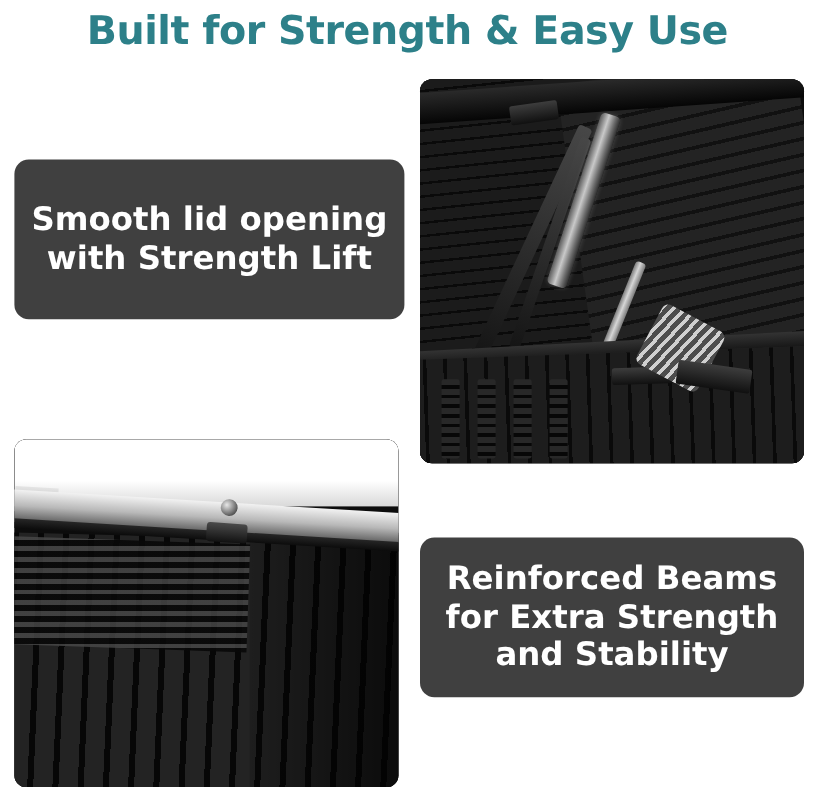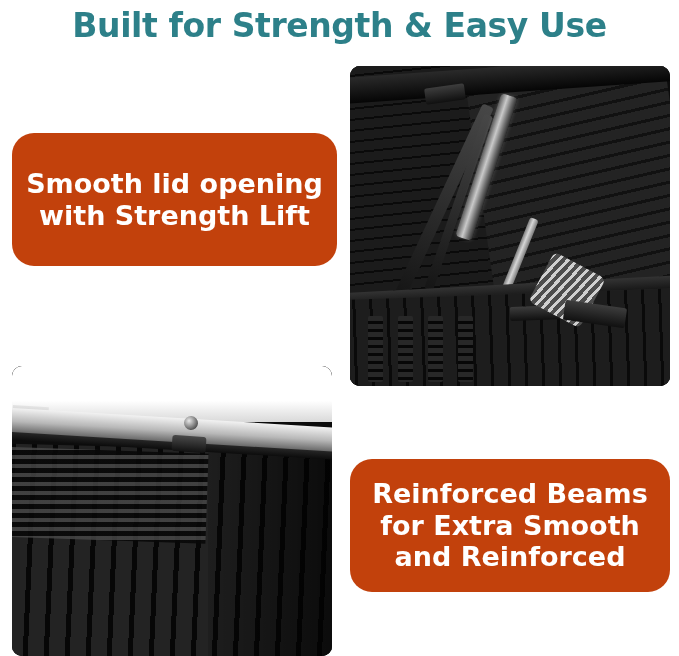--- a/index.html
+++ b/index.html
@@ -31,23 +31,23 @@
     font-weight: bold;
     font-size: 33px;
     letter-spacing: -0.4px;
     color: #2d8089;
     white-space: nowrap;
   }
 
   
   .callout {
     position: absolute;
-    background: #c2410c;
+    background: #404040;
     color: #ffffff;
-    border-radius: 22px;
+    border-radius: 12px;
     display: flex;
     align-items: center;
     justify-content: center;
     text-align: center;
     font-weight: bold;
     font-size: 27px;
     line-height: 1.18;
     padding: 10px 14px;
     box-sizing: border-box;
   }
@@ -55,21 +55,20 @@
     left: 12px;
     top: 133px;
     width: 325px;
     height: 133px;
   }
   #callout-2 {
     left: 350px;
     top: 448px;
     width: 320px;
     height: 133px;
-    margin-top: 11px;
   }
   .callout span {
     display: block;
     width: 100%;
   }
 
   
   .photo {
     position: absolute;
     border-radius: 10px;
@@ -325,22 +324,22 @@
   <div class="callout" id="callout-1">
     <div>
       <span>Smooth lid opening</span>
       <span>with Strength Lift</span>
     </div>
   </div>
 
   <div class="callout" id="callout-2">
     <div>
       <span>Reinforced Beams</span>
-      <span>for Extra Smooth</span>
-      <span>and Reinforced</span>
+      <span>for Extra Strength</span>
+      <span>and Stability</span>
     </div>
   </div>
 
   <div class="photo" id="photo-lid">
     <div class="plastic-bg"></div>
     <div class="lid-back-panel"></div>
     <div class="lid-back-panel-2"></div>
     <div class="lid-top-edge"></div>
     <div class="bracket b1"></div>
     <div class="strut-arm a1"></div>

